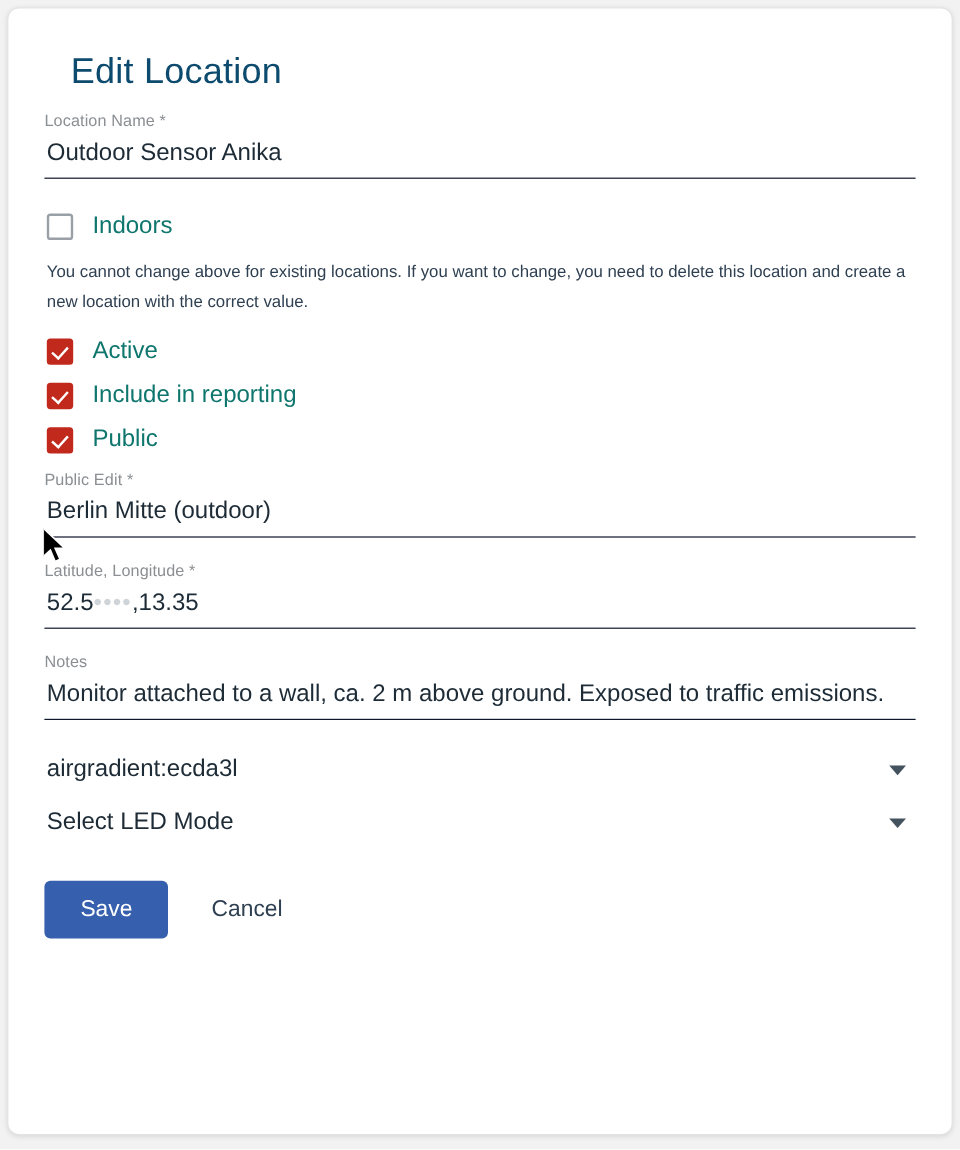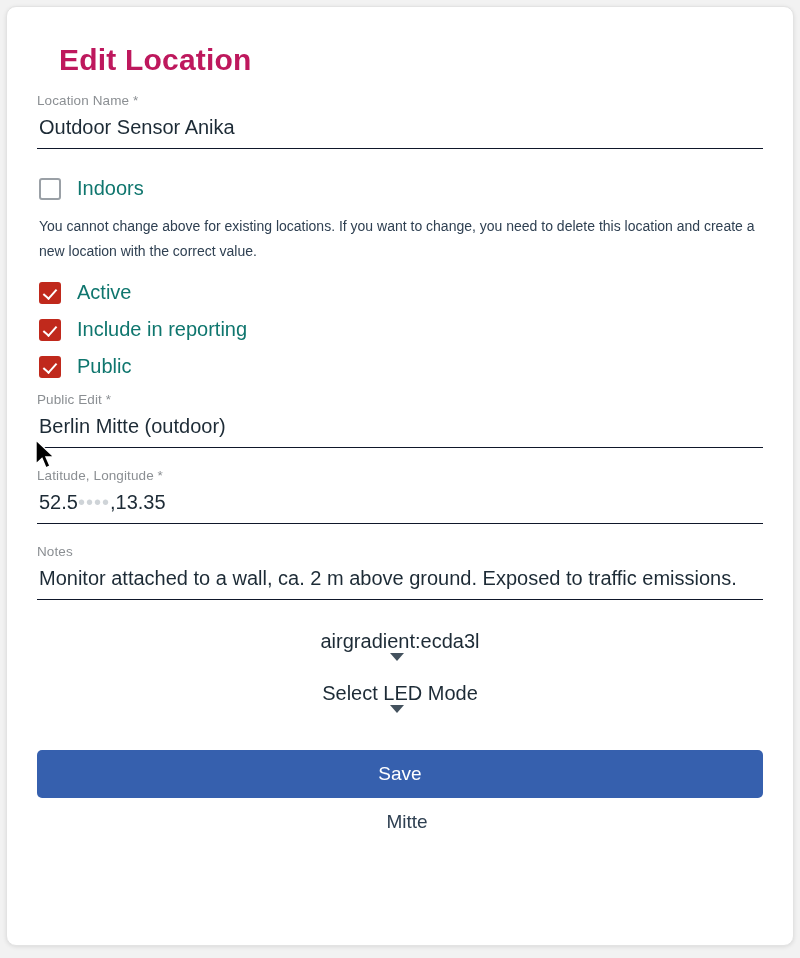--- a/index.html
+++ b/index.html
@@ -26,22 +26,22 @@
     border-radius: 10px;
     box-shadow: 0 1px 4px rgba(0,0,0,0.10);
     box-sizing: border-box;
     overflow: hidden;
   }
   .inner {
     padding: 28px 30px 0 30px;
   }
   .dialog-title {
     font-size: 30px;
-    color: #be185d;
-    font-weight: 700;
+    color: #0c4a6e;
+    font-weight: 400;
     margin: 8px 0 16px 22px;
     letter-spacing: 0.2px;
   }
   .field {
     margin-bottom: 2px;
   }
   .field-label {
     font-size: 13.5px;
     color: #8b8f93;
     letter-spacing: 0.1px;
@@ -106,34 +106,33 @@
     max-width: 730px;
   }
   .select-row {
     display: flex;
     align-items: center;
     justify-content: space-between;
     font-size: 20px;
     color: #1d2b36;
     padding: 10px 2px 10px 2px;
     border-bottom: 1px solid transparent;
-    flex-direction: column;
   }
   .caret {
     width: 0;
     height: 0;
     border-left: 7px solid transparent;
     border-right: 7px solid transparent;
     border-top: 8px solid #44525e;
     margin-right: 6px;
   }
   .actions {
     display: flex;
+    align-items: center;
     margin: 26px 0 0 0;
-    flex-direction: column;
   }
   .btn-save {
     background: #3660ae;
     color: #ffffff;
     font-size: 19px;
     border: none;
     border-radius: 5px;
     padding: 13px 30px;
     cursor: pointer;
     font-family: "Liberation Sans", sans-serif;
@@ -222,21 +221,21 @@
         <span class="caret"></span>
       </div>
 
       <div class="select-row">
         <span>Select LED Mode</span>
         <span class="caret"></span>
       </div>
 
       <div class="actions">
         <button class="btn-save">Save</button>
-        <button class="btn-cancel">Mitte</button>
+        <button class="btn-cancel">Cancel</button>
       </div>
 
     </div>
   </div>
 
   <div class="cursor">
     <svg width="26" height="34" viewBox="0 0 26 34">
       <polygon points="0,0 0,24 6,18.5 10,28 14,26 10,17 18,17" fill="#000000" stroke="#ffffff" stroke-width="1.4"></polygon>
     </svg>
   </div>

